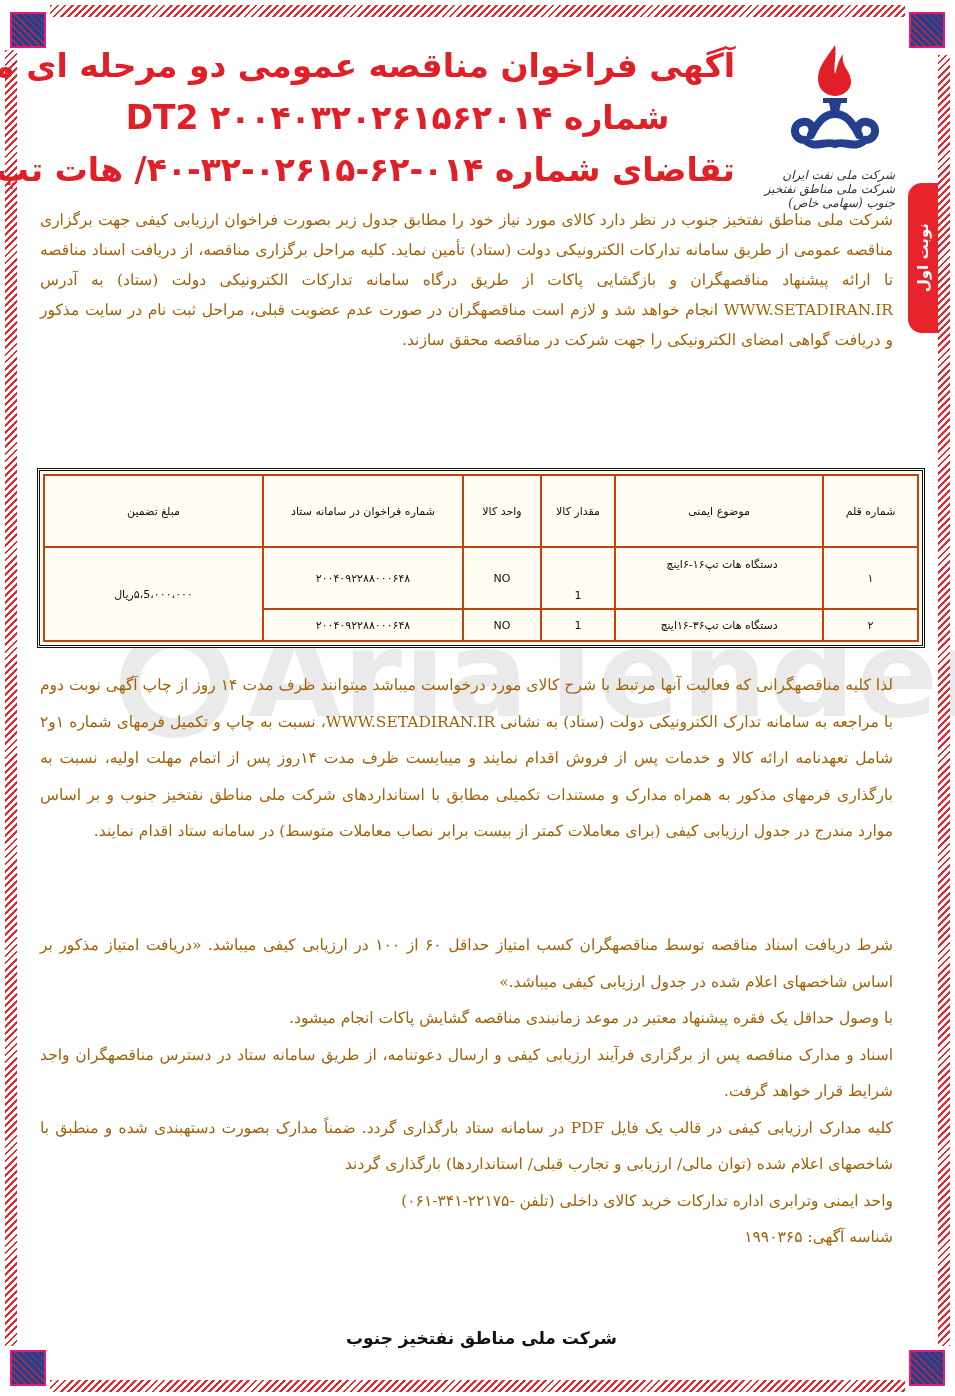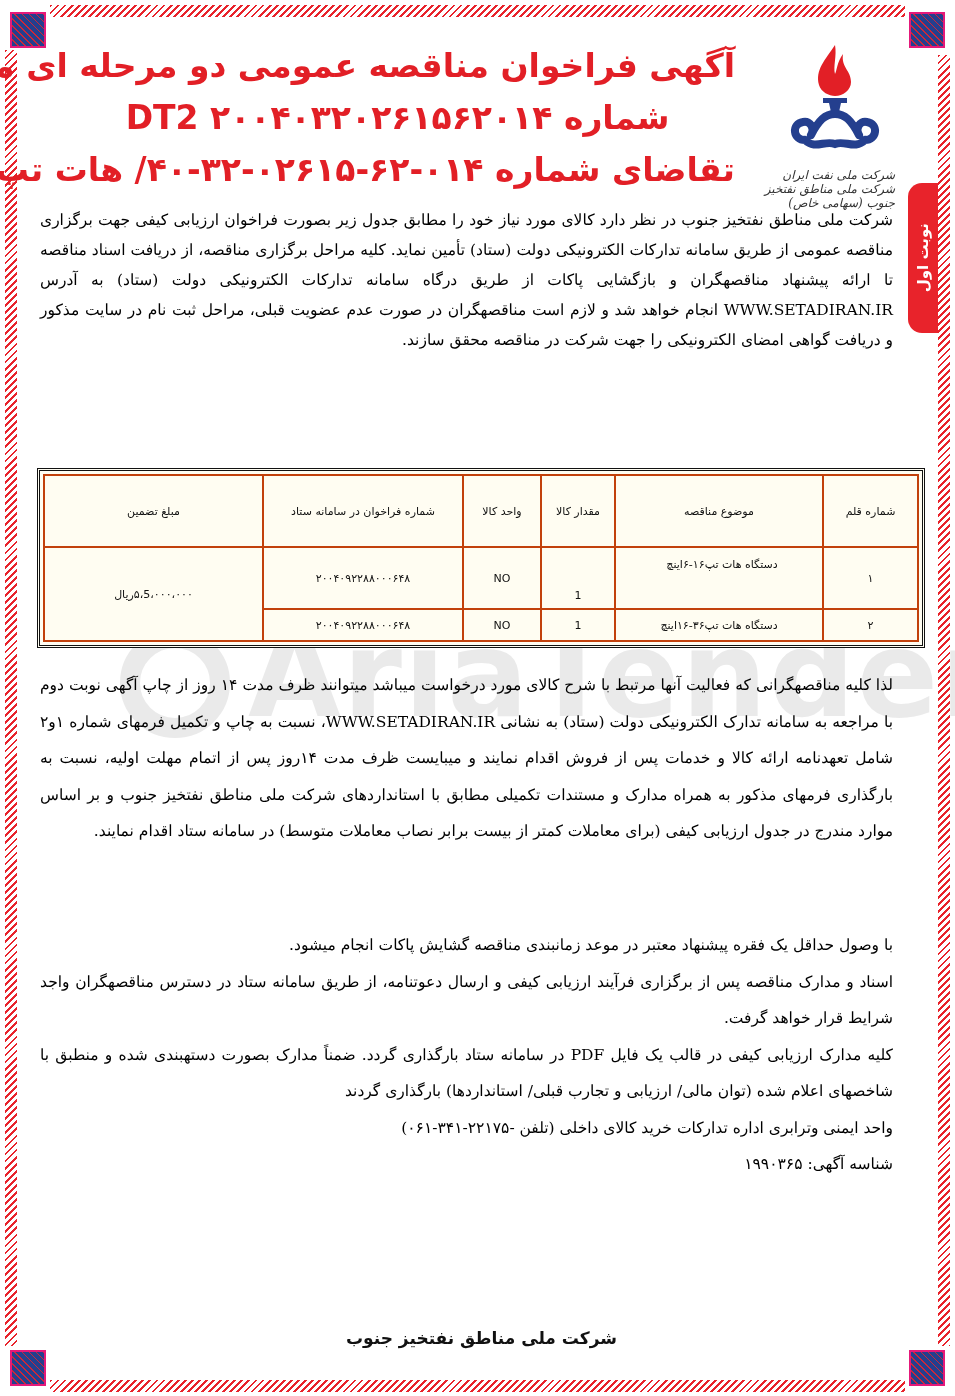--- a/index.html
+++ b/index.html
@@ -58,21 +58,21 @@
       display: flex; align-items: center; justify-content: center;
     }
     .side-tab span {
       writing-mode: vertical-rl; transform: rotate(180deg);
       color: #fff; font-weight: bold; font-size: 15px; direction: rtl;
     }
 
     
     .content {
       position: absolute; left: 40px; right: 62px; direction: rtl; text-align: justify;
-      font-family: "DejaVu Serif", serif; font-size: 15.5px; color: #000000;
+      font-family: "DejaVu Serif", serif; font-size: 15.5px; color: #a16207;
     }
     .p1 { top: 205px; line-height: 30px; }
     .p1 p { margin: 0; }
 
     
     .table-wrap {
       position: absolute; left: 37px; right: 30px; top: 468px; height: 180px;
       border: 3px double #111; box-sizing: border-box; padding: 3px;
       background: #fffdf2;
     }
@@ -153,21 +153,21 @@
 
 <div class="content p1">
   <p>شرکت ملی مناطق نفتخیز جنوب در نظر دارد کالای مورد نیاز خود را مطابق جدول زیر بصورت فراخوان ارزیابی کیفی جهت برگزاری مناقصه عمومی از طریق سامانه تدارکات الکترونیکی دولت (ستاد) تأمین نماید. کلیه مراحل برگزاری مناقصه، از دریافت اسناد مناقصه تا ارائه پیشنهاد مناقصهگران و بازگشایی پاکات از طریق درگاه سامانه تدارکات الکترونیکی دولت (ستاد) به آدرس WWW.SETADIRAN.IR انجام خواهد شد و لازم است مناقصهگران در صورت عدم عضویت قبلی، مراحل ثبت نام در سایت مذکور و دریافت گواهی امضای الکترونیکی را جهت شرکت در مناقصه محقق سازند.</p>
 </div>
 
 <div class="table-wrap">
   <table>
     <thead>
       <tr>
         <th class="col-idx">شماره قلم</th>
-        <th class="col-subj">موضوع مناقصه</th>
+        <th class="col-subj">موضوع ایمنی</th>
         <th class="col-qty">مقدار کالا</th>
         <th class="col-unit">واحد کالا</th>
         <th class="col-call">شماره فراخوان در سامانه ستاد</th>
         <th>مبلغ تضمین</th>
       </tr>
     </thead>
     <tbody>
       <tr style="height:62px;">
         <td>۱</td>
         <td class="subj">دستگاه هات تپ۱۶-۶اینچ</td>
@@ -184,20 +184,21 @@
         <td>۲۰۰۴۰۹۲۲۸۸۰۰۰۶۴۸</td>
       </tr>
     </tbody>
   </table>
 </div>
 
 <div class="content p2">
   <p>لذا کلیه مناقصهگرانی که فعالیت آنها مرتبط با شرح کالای مورد درخواست میباشد میتوانند ظرف مدت ۱۴ روز از چاپ آگهی نوبت دوم با مراجعه به سامانه تدارک الکترونیکی دولت (ستاد) به نشانی WWW.SETADIRAN.IR، نسبت به چاپ و تکمیل فرمهای شماره ۱و۲ شامل تعهدنامه ارائه کالا و خدمات پس از فروش اقدام نمایند و میبایست ظرف مدت ۱۴روز پس از اتمام مهلت اولیه، نسبت به بارگذاری فرمهای مذکور به همراه مدارک و مستندات تکمیلی مطابق با استانداردهای شرکت ملی مناطق نفتخیز جنوب و بر اساس موارد مندرج در جدول ارزیابی کیفی (برای معاملات کمتر از بیست برابر نصاب معاملات متوسط) در سامانه ستاد اقدام نمایند.</p>
 </div>
 <div class="content p3">
+  <p>شرط دریافت اسناد مناقصه توسط مناقصهگران کسب امتیاز حداقل ۶۰ از ۱۰۰ در ارزیابی کیفی میباشد. «دریافت امتیاز مذکور بر اساس شاخصهای اعلام شده در جدول ارزیابی کیفی میباشد.»</p>
   <p>با وصول حداقل یک فقره پیشنهاد معتبر در موعد زمانبندی مناقصه گشایش پاکات انجام میشود.</p>
   <p>اسناد و مدارک مناقصه پس از برگزاری فرآیند ارزیابی کیفی و ارسال دعوتنامه، از طریق سامانه ستاد در دسترس مناقصهگران واجد شرایط قرار خواهد گرفت.</p>
   <p>کلیه مدارک ارزیابی کیفی در قالب یک فایل PDF در سامانه ستاد بارگذاری گردد. ضمناً مدارک بصورت دستهبندی شده و منطبق با شاخصهای اعلام شده (توان مالی/ ارزیابی و تجارب قبلی/ استانداردها) بارگذاری گردند</p>
   <p>واحد ایمنی وترابری اداره تدارکات خرید کالای داخلی (تلفن -۲۲۱۷۵-۳۴۱-۰۶۱)</p>
   <p>شناسه آگهی: ۱۹۹۰۳۶۵</p>
 </div>
 
 <div class="signature">شرکت ملی مناطق نفتخیز جنوب</div>
 
 </body></html>

